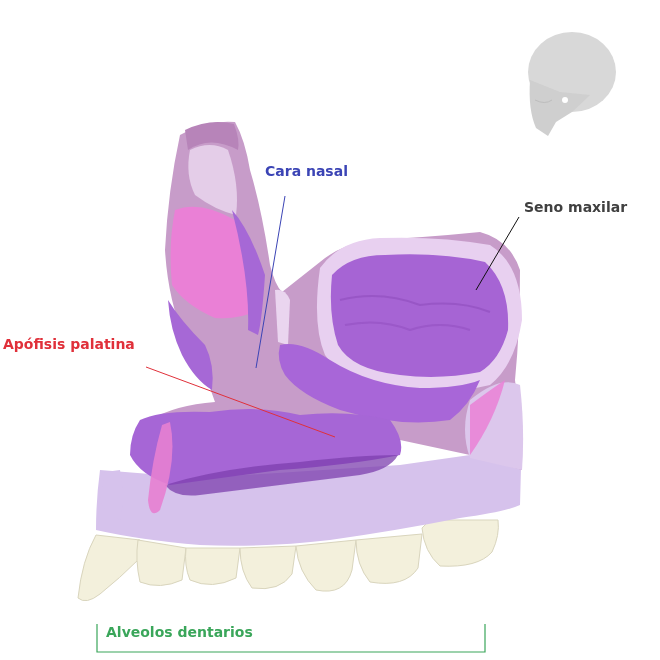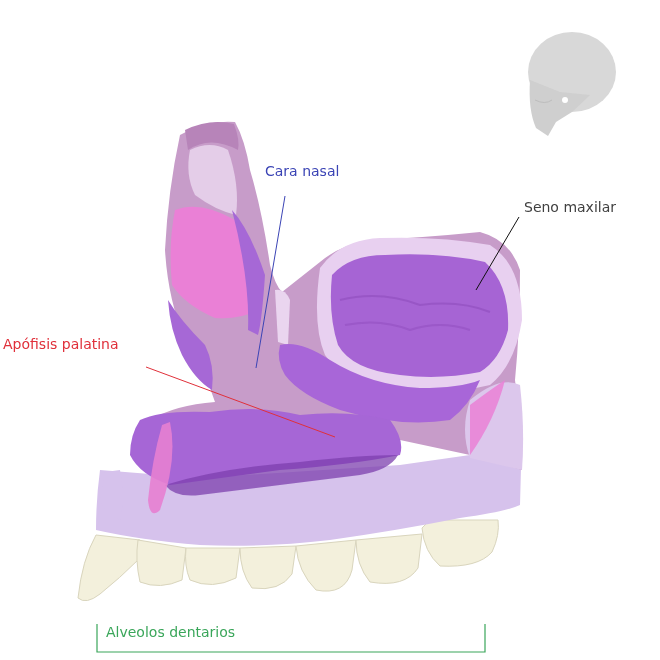--- a/index.html
+++ b/index.html
@@ -1,17 +1,17 @@
 <!DOCTYPE html>
 <html><head>
 <meta charset="utf-8">
 <style>
   html, body { margin:0; padding:0; background:#ffffff; }
   body { width:660px; height:660px; position:relative; overflow:hidden; font-family:"DejaVu Sans","Liberation Sans",sans-serif; }
-  #stage { position:absolute; left:0; top:0; width:660px; height:660px; }
+  #stage { position:absolute; left:0; top:0; width:660px; height:660px;font-weight:bold; }
   .label { position:absolute; font-size:14px; line-height:16px; white-space:nowrap; }
   .lbl-nasal { left:265px; top:163px; }
   .lbl-seno { left:524px; top:199px; }
   .lbl-apofisis { left:3px; top:336px; }
   .lbl-alveolos { left:106px; top:624px; }
 </style>
 </head>
 <body>
 
 <div id="stage">

